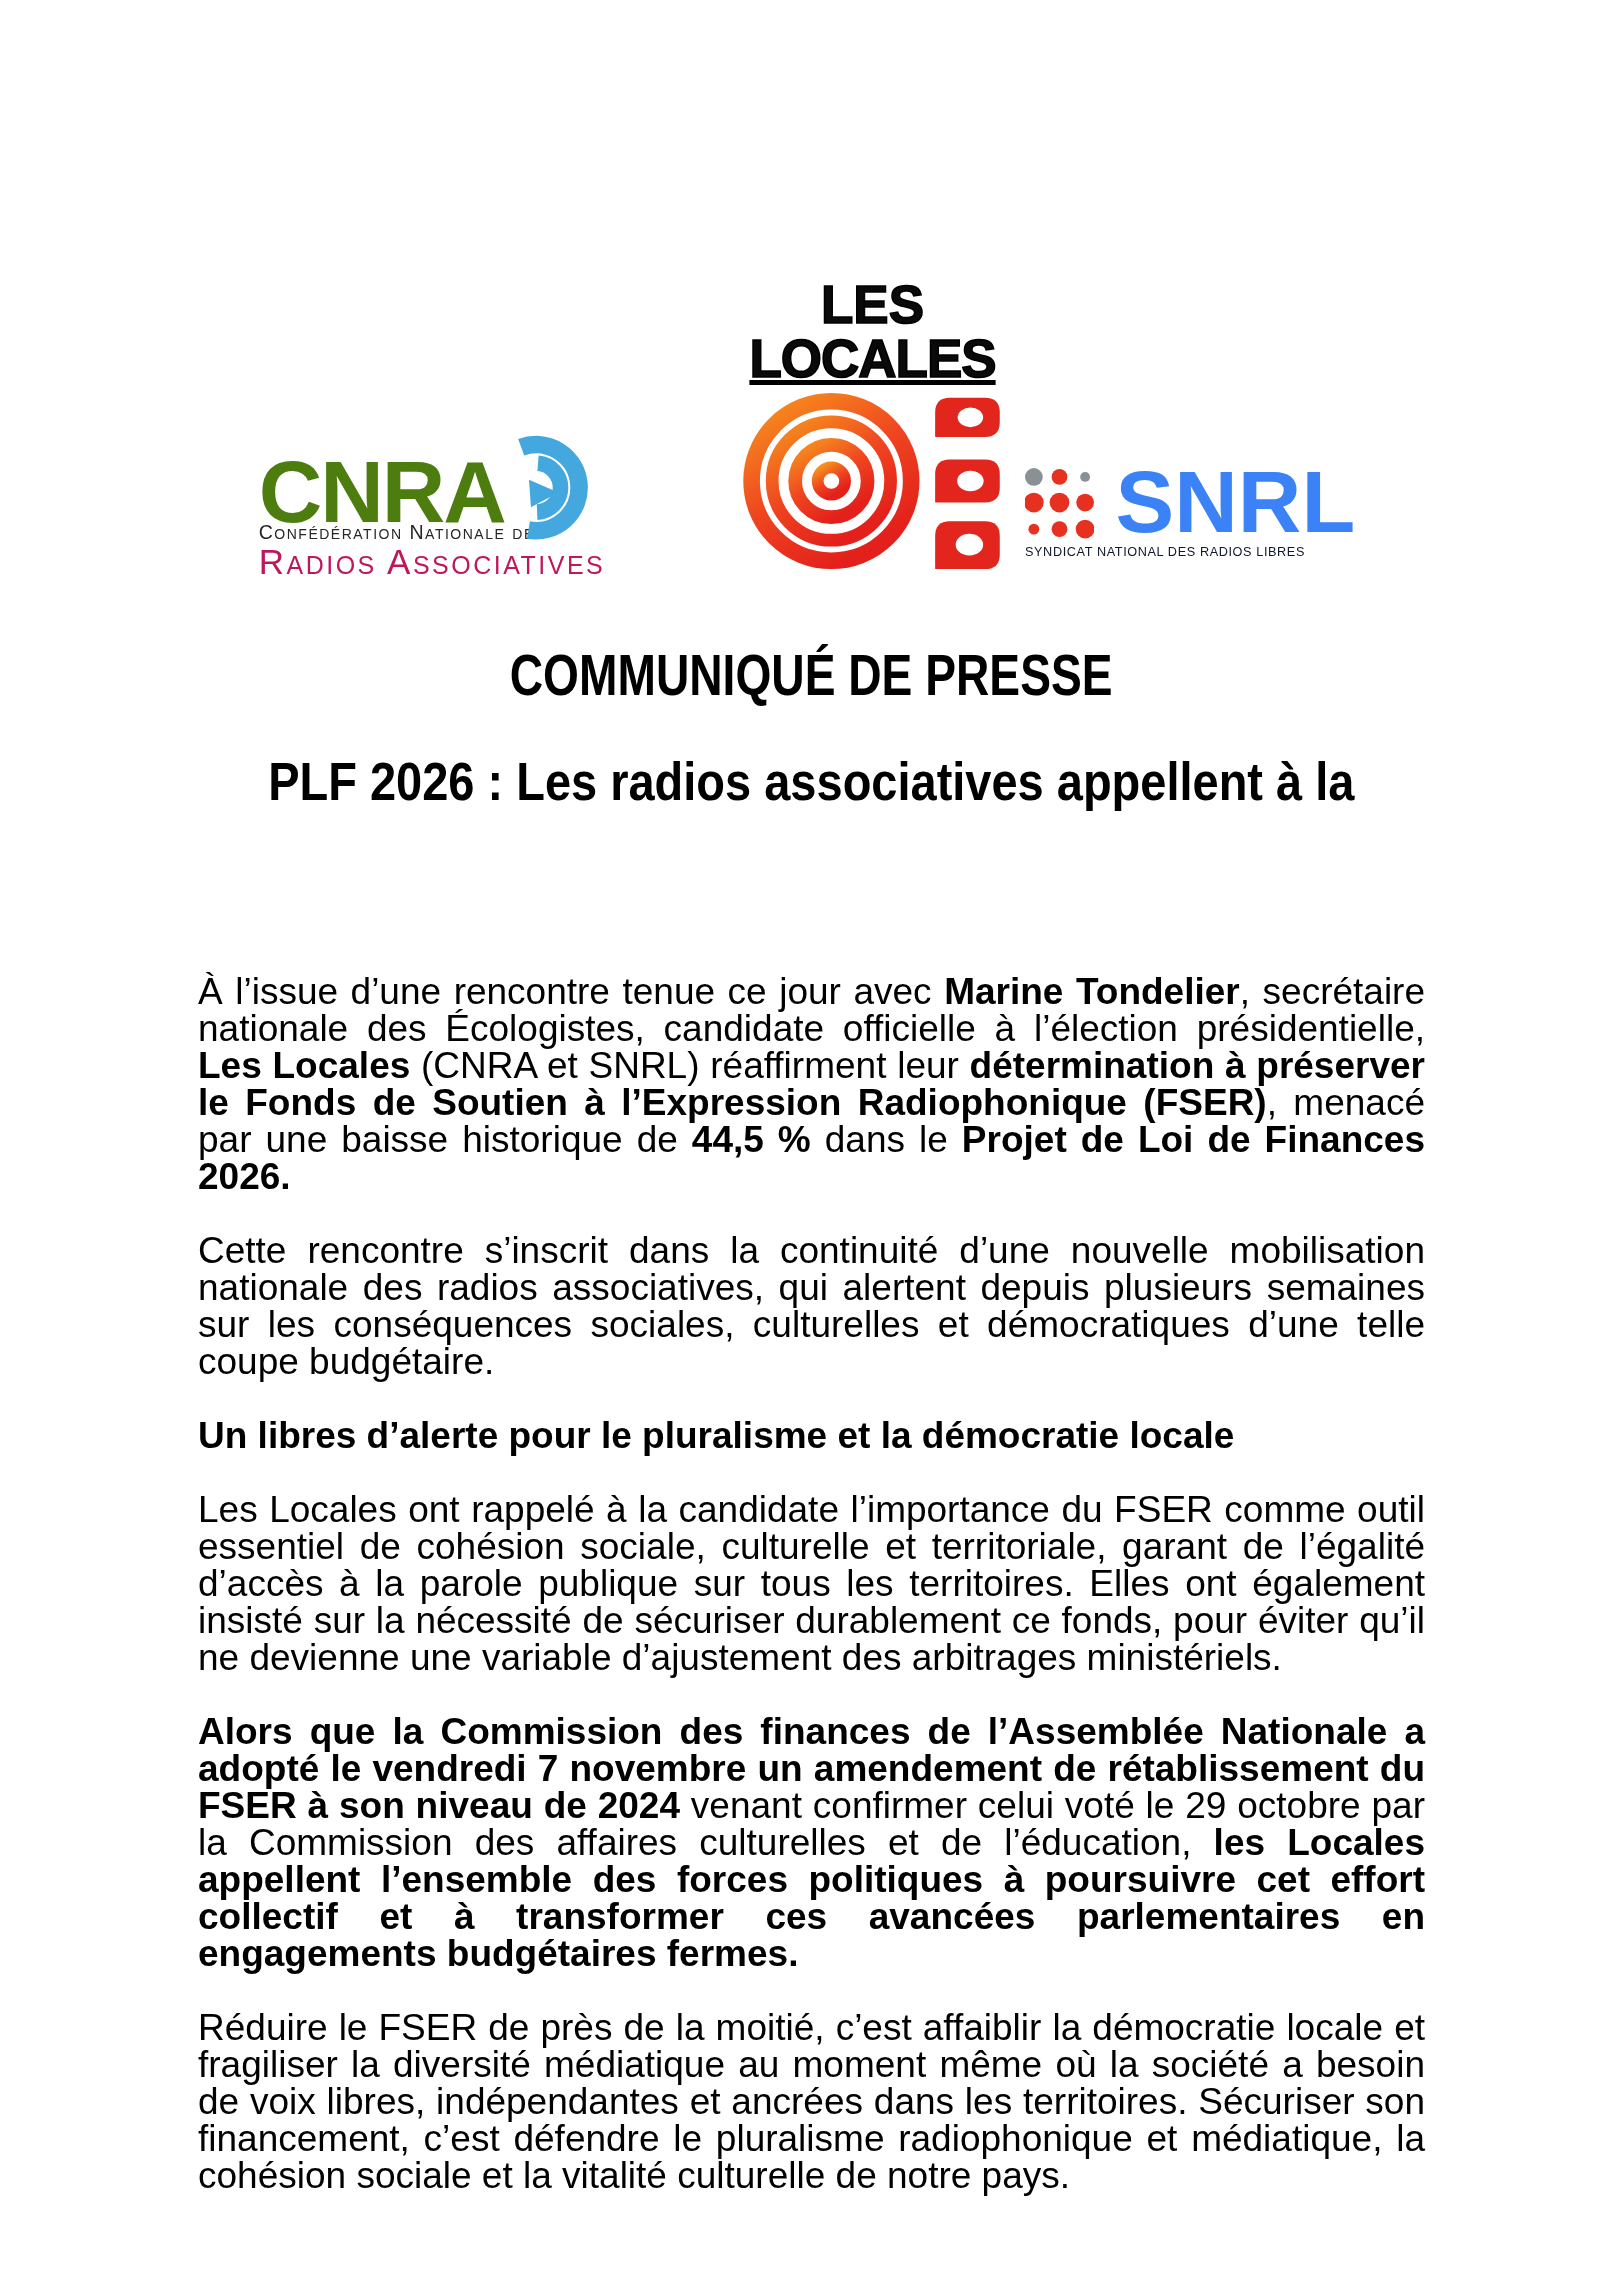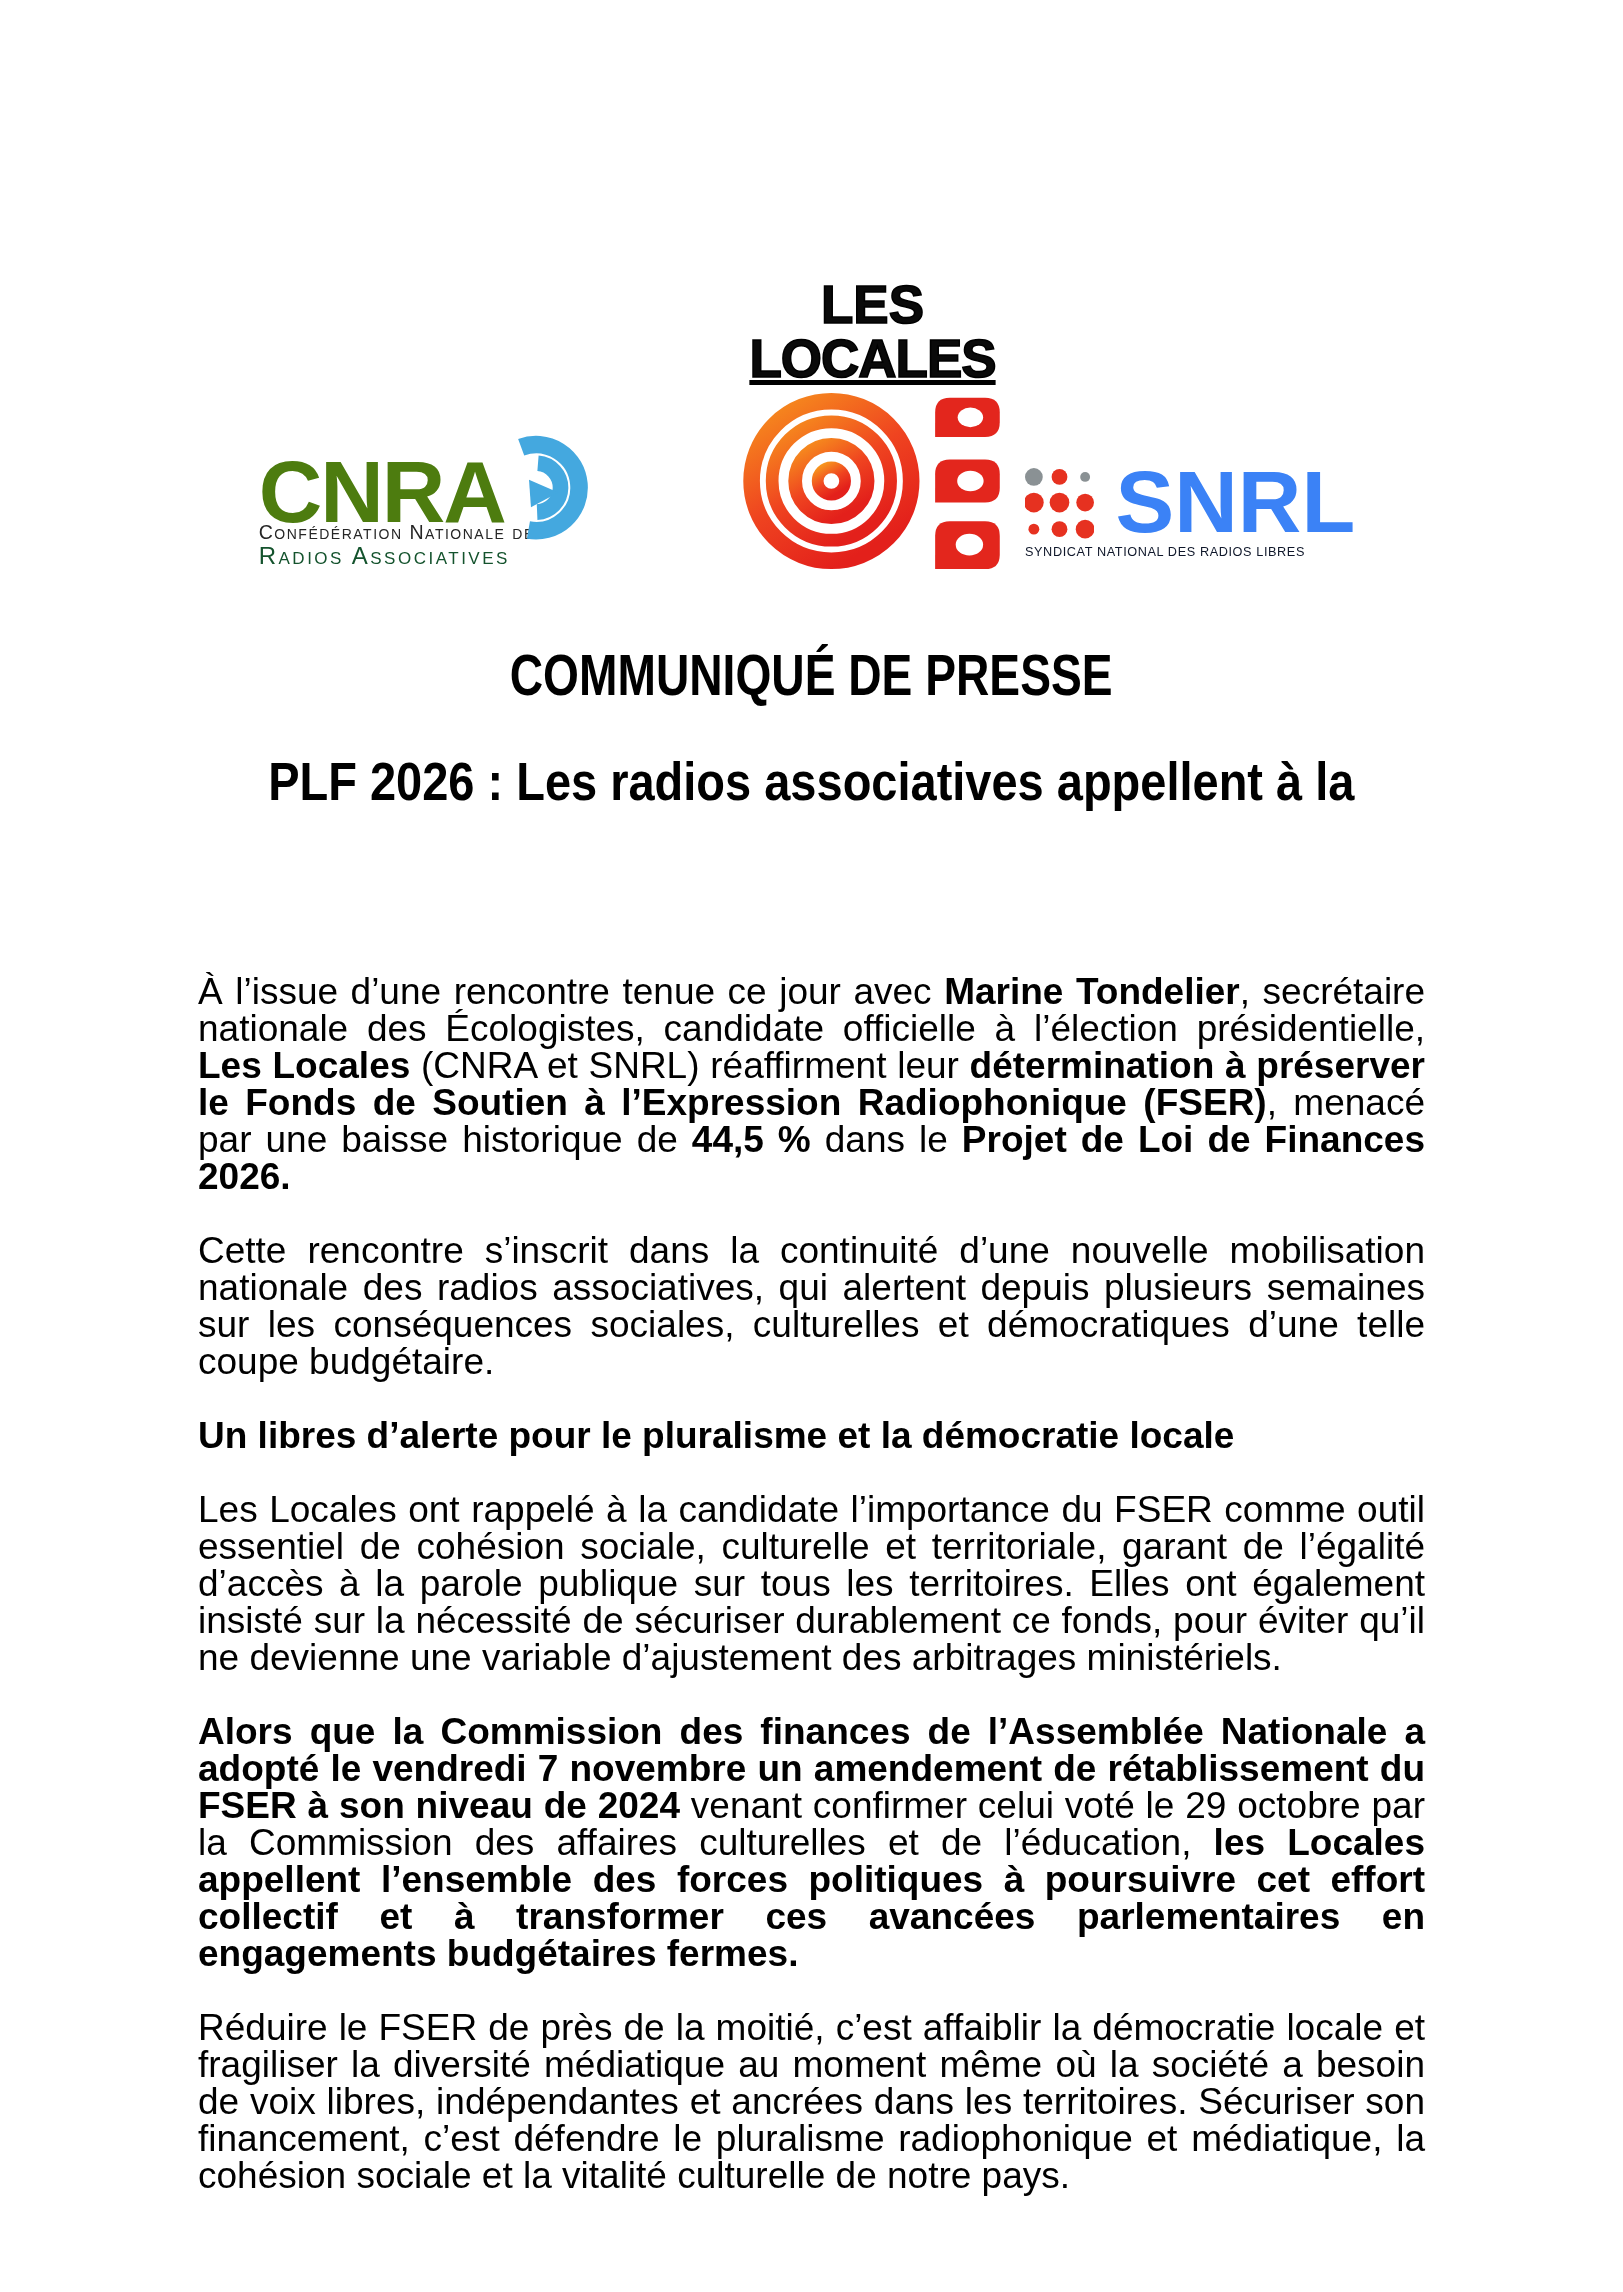--- a/index.html
+++ b/index.html
@@ -7,22 +7,22 @@
         font-family:"Liberation Sans", sans-serif;color:#000;}
 
   
   .cnra{position:absolute;left:245px;top:428px;width:392px;}
   .cnra-row{position:relative;height:103px;padding-left:13.7px;}
   .cnra-word{display:inline-block;margin-top:16.7px;font-size:88px;line-height:94px;
              font-weight:bold;letter-spacing:-2px;color:#4d7c0f;}
   .cnra-waves{position:absolute;left:176px;top:0;}
   .cnra-sub1{padding-left:13.7px;margin-top:-9.8px;font-variant:small-caps;font-size:19.6px;
              letter-spacing:1.5px;color:#262626;white-space:nowrap;}
-  .cnra-sub2{padding-left:13.7px;margin-top:-2px;font-variant:small-caps;font-size:24px;
-             letter-spacing:2.5px;color:#14532d;white-space:nowrap;}
+  .cnra-sub2{padding-left:13.7px;margin-top:-2px;font-variant:small-caps;font-size:35px;
+             letter-spacing:2.5px;color:#be185d;white-space:nowrap;}
 
   .locales{position:absolute;left:695px;top:278px;width:259px;text-align:center;margin-left:48px;}
   .loc-line{font-size:53px;line-height:54px;font-weight:bold;color:#0a0a0a;
             -webkit-text-stroke:1.6px #000;}
   .loc-line2{letter-spacing:-1px;text-decoration:underline;}
   .loc-mark{margin-top:2px;}
 
   .snrl{position:absolute;left:1025px;top:443px;width:412px;}
   .snrl-row{display:flex;align-items:flex-start;}
   .snrl-dots{margin-top:24.5px;}

